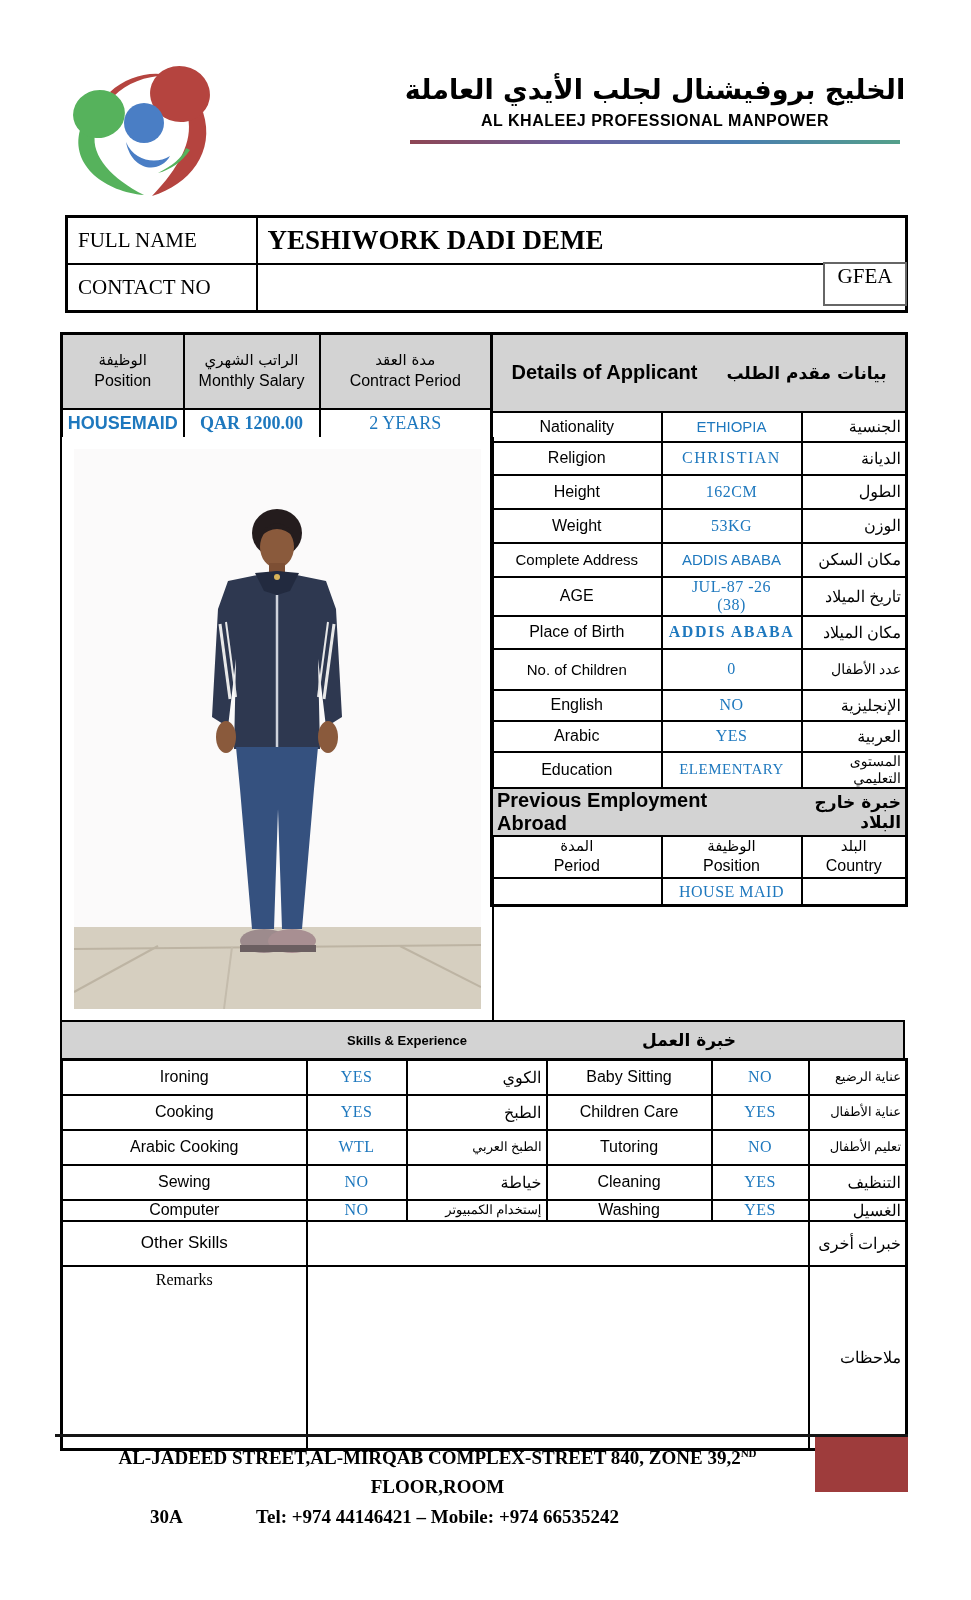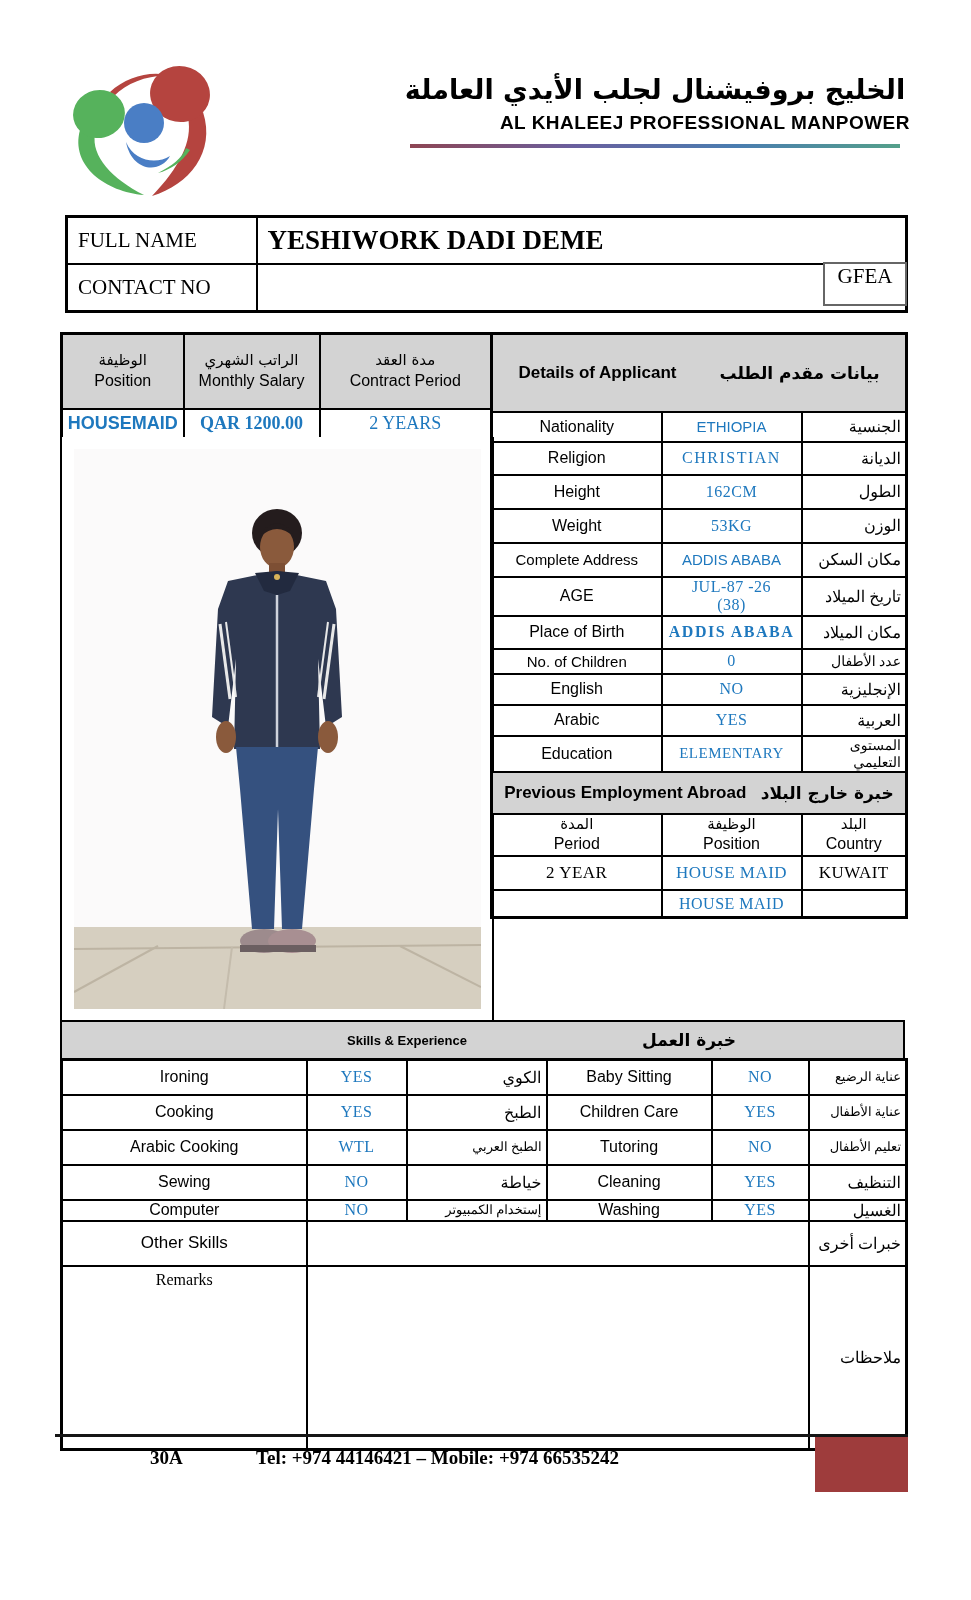--- a/index.html
+++ b/index.html
@@ -4,21 +4,21 @@
 <style>
   html,body{margin:0;padding:0;background:#ffffff;}
   .page{position:relative;width:971px;height:1600px;background:#fff;overflow:hidden;
         font-family:"Liberation Sans",sans-serif;color:#000;}
   .abs{position:absolute;}
 
   
   .logo{left:62px;top:62px;width:160px;height:135px;}
   .brand{left:400px;top:72px;width:510px;text-align:center;}
   .brand-ar{font-family:"DejaVu Sans",sans-serif;font-weight:bold;font-size:27px;direction:rtl;line-height:1.35;}
-  .brand-en{font-family:"Liberation Sans",sans-serif;font-weight:bold;font-size:19px;letter-spacing:.5px;margin-top:4px;text-align:right;}
+  .brand-en{font-family:"Liberation Sans",sans-serif;font-weight:bold;font-size:16px;letter-spacing:.5px;margin-top:4px;}
   .brand-line{margin-top:10px;height:4px;width:490px;margin-left:10px;
     background:linear-gradient(to right,#8e4553,#6a5f9e,#4a7db0,#54a08a);}
 
   
   table.t{border-collapse:collapse;table-layout:fixed;}
   table.t td{border:2px solid #000;padding:0 4px;overflow:hidden;}
   table.t{border:3px solid #000;}
   .gray{background:#d3d3d3;}
   .blue{color:#1e78be;}
   .serif{font-family:"Liberation Serif",serif;}
@@ -40,21 +40,21 @@
   .pos-val{font-size:18px;text-align:center;font-weight:bold;}
 
   
   .photo-cell{left:60px;top:437px;width:430px;height:583px;border:2px solid #000;border-top:none;
     display:flex;align-items:center;justify-content:center;background:#fff;}
 
   
   .det-table{left:490px;top:332px;width:415px;}
   .det-table td{font-size:16px;}
   .sec-hdr{display:flex;align-items:center;justify-content:space-around;font-weight:bold;}
-  .sec-hdr .en{font-size:17px;}
+  .sec-hdr .en{font-size:20px;}
   .sec-hdr .arr{font-family:"DejaVu Sans",sans-serif;font-size:17px;direction:rtl;}
   .lbl{text-align:center;}
   .val{text-align:center;font-family:"Liberation Serif",serif;letter-spacing:.5px;}
   .val.sansv{font-family:"Liberation Sans",sans-serif;letter-spacing:0;font-size:15px;}
   .arc{font-family:Liberation Serif, serif;font-size:15px;direction:rtl;}
   .small2{font-size:15px;line-height:1.15;}
 
   
   .skills-banner{left:60px;top:1020px;width:841px;height:36px;border:2px solid #000;background:#d3d3d3;
     display:flex;align-items:center;}
@@ -224,21 +224,21 @@
         <span>JUL-87 -26</span><br>
         <span>(38)</span>
       </td>
       <td class="arc">تاريخ الميلاد</td>
     </tr>
     <tr style="height:33px">
       <td class="lbl">Place of Birth</td>
       <td class="val blue" style="letter-spacing:1.5px;font-weight:bold">ADDIS ABABA</td>
       <td class="arc">مكان الميلاد</td>
     </tr>
-    <tr style="height:25px">
+    <tr style="height:41px">
       <td class="lbl" style="font-size:15px">No. of Children</td>
       <td class="val blue">0</td>
       <td class="arc" style="font-size:14px">عدد الأطفال</td>
     </tr>
 
     <tr style="height:31px">
       <td class="lbl">English</td>
       <td class="val blue">NO</td>
       <td class="arc">الإنجليزية</td>
     </tr>
@@ -267,25 +267,20 @@
         <span class="en">Period</span>
       </td>
       <td class="hdr2">
         <span class="ar">الوظيفة</span>
         <span class="en">Position</span>
       </td>
       <td class="hdr2">
         <span class="ar">البلد</span>
         <span class="en">Country</span>
       </td>
-    </tr>
-    <tr style="height:34px">
-      <td class="val" style="font-size:17px">2 YEAR</td>
-      <td class="val blue" style="font-size:17px">HOUSE MAID</td>
-      <td class="val" style="font-size:17px">KUWAIT</td>
     </tr>
     <tr style="height:28px">
       <td class="val"></td>
       <td class="val blue">HOUSE MAID</td>
       <td class="val"></td>
     </tr>
   </tbody>
     </table>
 
   <div class="abs skills-banner">
@@ -351,20 +346,21 @@
     <tr style="height:184px">
       <td class="remarks-lbl">Remarks</td>
       <td colspan="4"></td>
       <td class="arc">ملاحظات</td>
     </tr>
   </tbody>
     </table>
 
   <div class="abs footer-rule"></div>
   <div class="abs footer-text">
+    <div><span>AL-JADEED STREET,AL-MIRQAB COMPLEX-STREET 840, ZONE 39,2</span><sup>ND</sup><span> FLOOR,ROOM</span></div>
     <div class="footer-line2">
       <span class="footer-room">30A</span>
       <span>Tel: +974 44146421 – Mobile: +974 66535242</span>
     </div>
   </div>
   <div class="abs red-box"></div>
 
 </div>
 
 </body></html>

